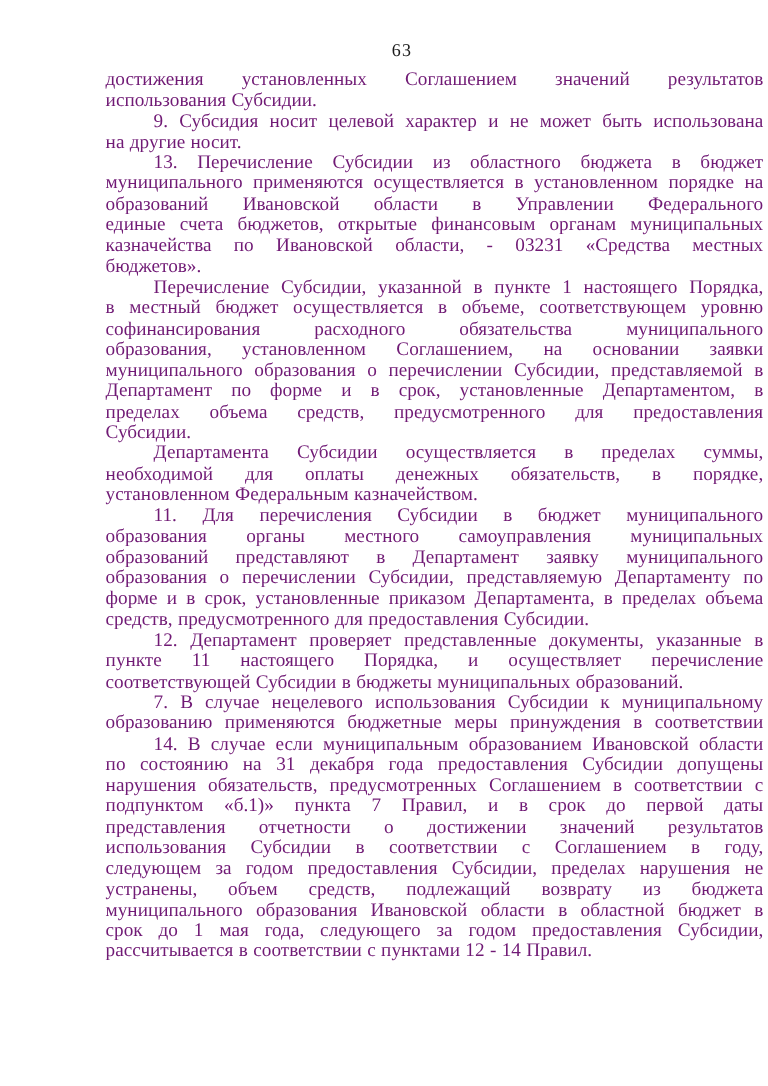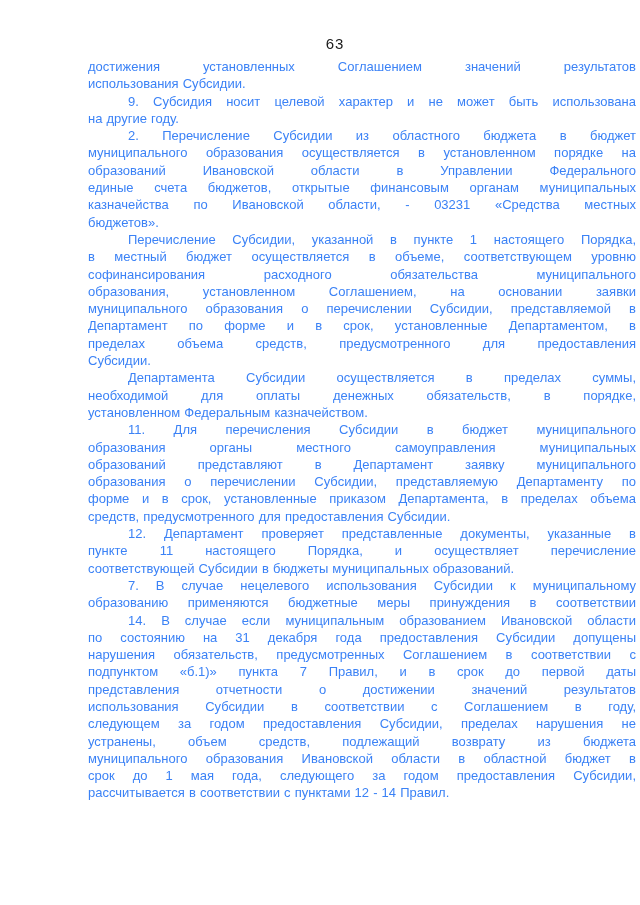--- a/index.html
+++ b/index.html
@@ -7,40 +7,40 @@
     padding: 0;
     background: #ffffff;
   }
   .doc-page {
     position: relative;
     width: 640px;
     height: 905px;
     background: #ffffff;
     overflow: hidden;
     color: #151515;
-    font-family: Liberation Sans, sans-serif;
+    font-family: Liberation Serif, serif;
   }
   .page-number {
     position: absolute;
     top: 35px;
     left: 0;
     width: 670px;
     text-align: center;
     font-size: 15px;
     letter-spacing: 1px;
     color: #1b1b1b;
   }
   .text-block {
     position: absolute;
     left: 88px;
     top: 58px;
     width: 548px;
-    font-size: 13px;
+    font-size: 16px;
     line-height: 17.3px;
-    color: #3b82f6;
+    color: #701a75;
   }
   .paragraph {
     margin: 0;
     padding: 0;
   }
   .line {
     width: 100%;
     text-align: justify;
     text-align-last: justify;
     white-space: normal;
@@ -59,25 +59,25 @@
 
 <div class="doc-page">
   <div class="page-number">63</div>
   <div class="text-block" id="text-block">
       <div class="paragraph">
         <div class="line">достижения установленных Соглашением значений результатов</div>
         <div class="line last">использования Субсидии.</div>
       </div>
       <div class="paragraph">
         <div class="line first-indent">9. Субсидия носит целевой характер и не может быть использована</div>
-        <div class="line last">на другие году.</div>
+        <div class="line last">на другие носит.</div>
       </div>
       <div class="paragraph">
-        <div class="line first-indent">2. Перечисление Субсидии из областного бюджета в бюджет</div>
-        <div class="line">муниципального образования осуществляется в установленном порядке на</div>
+        <div class="line first-indent">13. Перечисление Субсидии из областного бюджета в бюджет</div>
+        <div class="line">муниципального применяются осуществляется в установленном порядке на</div>
         <div class="line">образований Ивановской области в Управлении Федерального</div>
         <div class="line">единые счета бюджетов, открытые финансовым органам муниципальных</div>
         <div class="line">казначейства по Ивановской области, - 03231 «Средства местных</div>
         <div class="line last">бюджетов».</div>
       </div>
       <div class="paragraph">
         <div class="line first-indent">Перечисление Субсидии, указанной в пункте 1 настоящего Порядка,</div>
         <div class="line">в местный бюджет осуществляется в объеме, соответствующем уровню</div>
         <div class="line">софинансирования расходного обязательства муниципального</div>
         <div class="line">образования, установленном Соглашением, на основании заявки</div>

